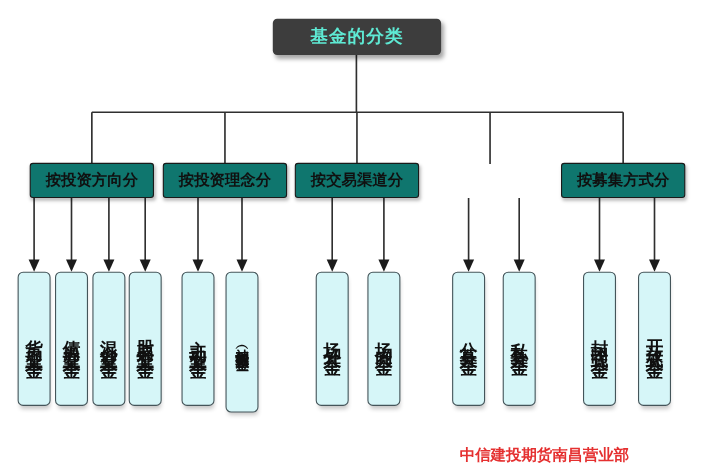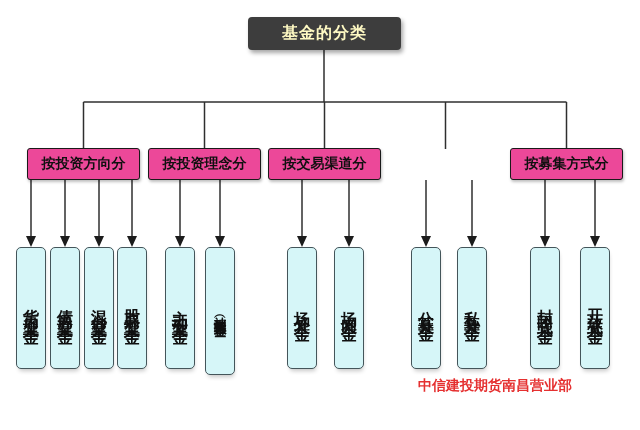--- a/index.html
+++ b/index.html
@@ -19,36 +19,36 @@
     position: absolute;
     left: 0; top: 0;
     width: 640px; height: 430px;
     z-index: 0;
   }
   .title-box {
     position: absolute;
     left: 248px; top: 17px;
     width: 153px; height: 33px;
     background: #3d3d3d;
-    color: #fef9c3;
+    color: #5eead4;
     border-radius: 4px;
     display: flex;
     align-items: center;
     justify-content: center;
     font-size: 16px;
     font-weight: bold;
     letter-spacing: 1px;
     box-shadow: 2px 3px 4px rgba(0,0,0,0.35);
     z-index: 2;
   }
   .category-box {
     position: absolute;
     top: 148px;
     width: 113px; height: 32px;
-    background: #ec4899;
+    background: #0f766e;
     border: 1.5px solid #1a1a1a;
     border-radius: 3px;
     box-sizing: border-box;
     display: flex;
     align-items: center;
     justify-content: center;
     font-size: 14px;
     font-weight: bold;
     color: #101010;
     box-shadow: 1px 2px 3px rgba(0,0,0,0.25);
@@ -78,21 +78,21 @@
     line-height: 1;
     white-space: nowrap;
   }
   .leaf-box.tall { height: 128px; }
   .leaf-box.tall .vtext {
     font-size: 12.5px;
     letter-spacing: 1px;
   }
   .watermark {
     position: absolute;
-    left: 418px; top: 377px;
+    left: 418px; top: 405px;
     font-size: 14px;
     font-weight: bold;
     color: #e53030;
     white-space: nowrap;
     z-index: 2;
   }
 </style>
 </head>
 <body>
 

